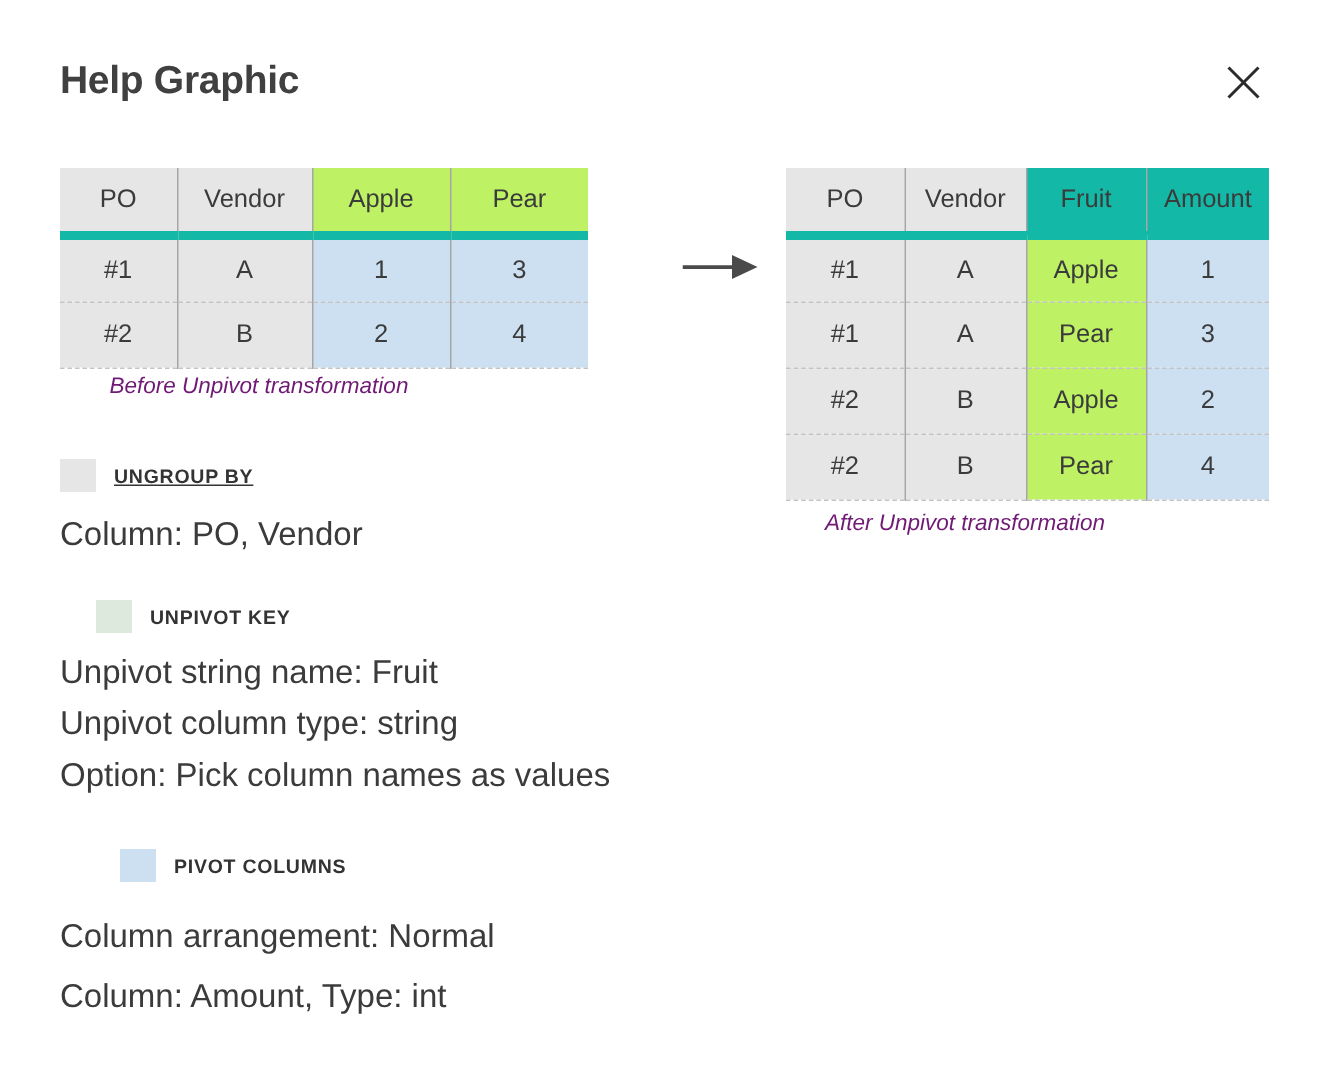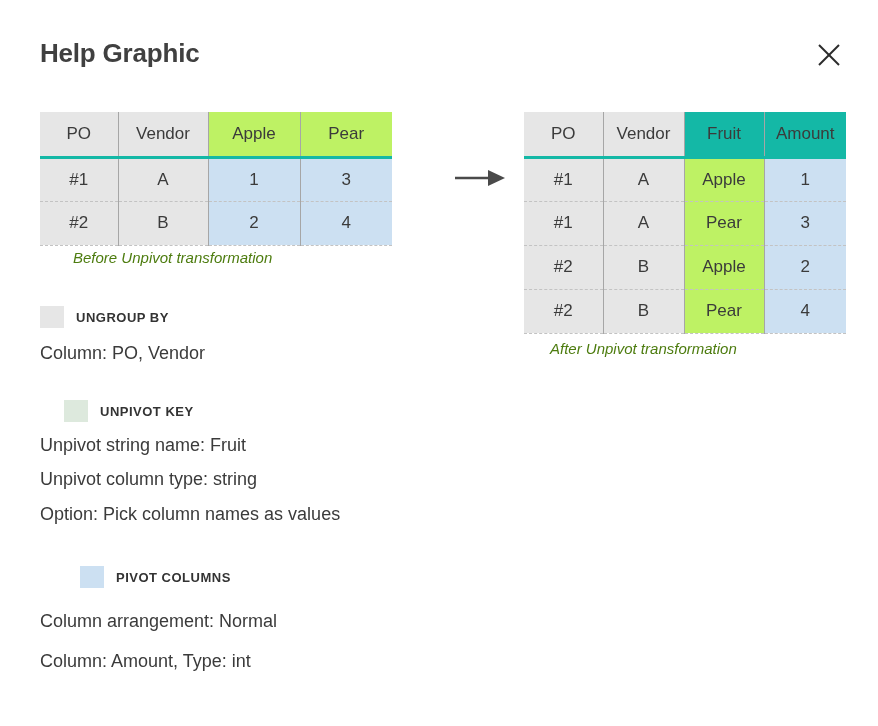--- a/index.html
+++ b/index.html
@@ -59,31 +59,31 @@
   
   .c-gray  { background: #e6e6e6; }
   .c-green { background: #bef264; }
   .c-blue  { background: #cce0f2; }
   .c-white { background: #14b8a6; }
 
   
   .vsep-r { border-right: 1px solid #a6a6a6; }
 
   
-  .hdr-line { border-bottom: 3px solid #14b8a6; }
+  .hdr-line { border-bottom: 6px solid #14b8a6; }
 
   
   .dash-t { border-top: 1px dashed #c3c3c3; }
   .dash-b { border-bottom: 1px dashed #c3c3c3; }
 
   .caption {
     position: absolute;
     font-style: italic;
     font-size: 15px;
-    color: #4d7c0f;
+    color: #701a75;
     white-space: nowrap;
   }
 
   
   .arrow {
     position: absolute;
     left: 455px;
     top: 168px;
   }
 
@@ -100,21 +100,21 @@
     flex: 0 0 auto;
   }
   .legend-title {
     font-size: 13px;
     font-weight: bold;
     letter-spacing: 0.5px;
     color: #333333;
   }
   .legend-line {
     position: absolute;
-    font-size: 18px;
+    font-size: 22px;
     color: #3b3b3b;
     white-space: nowrap;
   }
 </style>
 </head>
 <body>
 
 <div class="page-title">Help Graphic</div>
 
 <div class="close-btn">
@@ -202,21 +202,21 @@
       <td class="c-gray vsep-r dash-t dash-b">#2</td>
       <td class="c-gray vsep-r dash-t dash-b">B</td>
       <td class="c-green vsep-r dash-t dash-b">Pear</td>
       <td class="c-blue dash-t dash-b">4</td>
     </tr>
   </tbody>
 </table>
 
 <div class="caption" style="left:550px; top:340px;">After Unpivot transformation</div>
 
-<div class="legend-head" style="left:40px; top:306px;">
+<div class="legend-head" style="left:40px; top:306px;text-decoration:underline;">
   <div class="swatch" style="background:#e6e6e6;"></div>
   <div class="legend-title">UNGROUP BY</div>
 </div>
 <div class="legend-line" style="left:40px; top:343px;">Column: PO, Vendor</div>
 
 <div class="legend-head" style="left:40px; top:400px;margin-left:24px;">
   <div class="swatch" style="background:#dde9dd;"></div>
   <div class="legend-title">UNPIVOT KEY</div>
 </div>
 <div class="legend-line" style="left:40px; top:435px;">Unpivot string name: Fruit</div>

